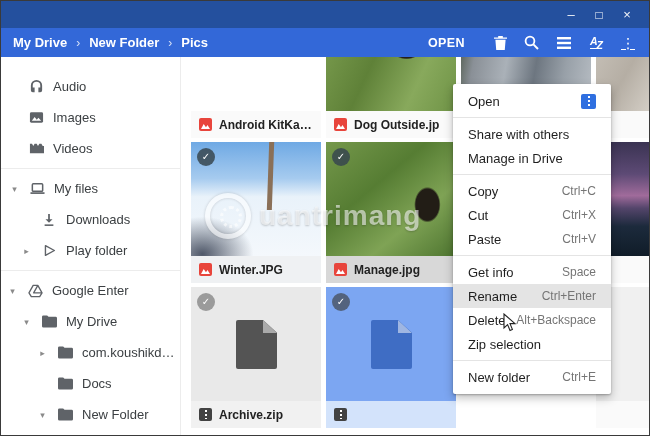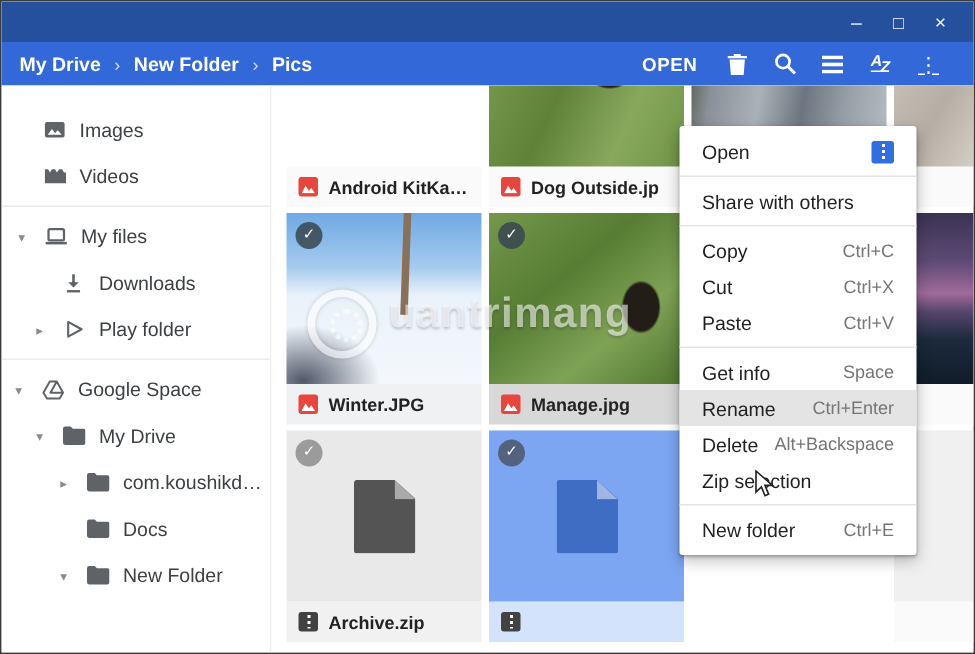--- a/index.html
+++ b/index.html
@@ -16,21 +16,21 @@
 
   
   .toolbar { height:29px; background:#3368d8; display:flex; align-items:center;
              justify-content:space-between; padding:0 14px 0 12px; color:#fff; }
   .breadcrumb { display:flex; align-items:center; gap:9px; font-size:13px; font-weight:700; }
   .crumb { white-space:nowrap; }
   .crumb-sep { opacity:.8; font-weight:400; font-size:12px; }
   .tb-right { display:flex; align-items:center; }
   .tb-open { font-size:12.5px; font-weight:700; letter-spacing:.4px; color:#fff;
              background:none; border:none; margin-right:10px; font-family:inherit; }
-  .tb-btn { width:32px; height:26px; display:flex; align-items:center; justify-content:center;
+  .tb-btn { width:32px; height:26px; display:flex; align-items:center; justify-content:flex-end;
             background:none; border:none; color:#fff;text-decoration:underline; }
   .az { font-size:10.5px; font-weight:700; color:#fff; }
   .az .a { position:relative; top:-2px; }
   .az .z { position:relative; top:2px; margin-left:-1px; }
   .dots { font-size:14px; color:#fff; }
 
   
   .app-body { display:flex; height:378px; }
   .sidebar { width:180px; flex:none; background:#fff; border-right:1px solid #ececec;
              padding-top:14px; overflow:hidden; }
@@ -103,21 +103,21 @@
   .ficon { width:13px; height:13px; border-radius:2px; flex:none; position:relative; }
   .ficon.img { background:#e8453c; }
   .ficon.img::after { content:""; position:absolute; left:2px; right:2px; bottom:2px; height:6px;
       background:#fff; clip-path:polygon(0 100%,30% 15%,55% 70%,72% 35%,100% 100%); }
   .ficon.zipf { background:#424242; }
   .ficon.zipf::after { content:""; position:absolute; left:50%; margin-left:-1px; top:2px;
       bottom:2px; width:2px;
       background-image:repeating-linear-gradient(#fff 0 2px, rgba(0,0,0,0) 2px 4px); }
 
   
-  .watermark { position:absolute; left:24px; top:136px; display:flex; align-items:flex-start;
+  .watermark { position:absolute; left:24px; top:136px; display:flex; align-items:center;
       gap:8px; z-index:10; pointer-events:none; }
   .wm-ring { width:46px; height:46px; border:5px solid rgba(255,255,255,.55); border-radius:50%;
       box-shadow:0 0 3px rgba(0,0,0,.18), inset 0 0 3px rgba(0,0,0,.18); position:relative; }
   .wm-ring::after { content:""; position:absolute; left:10px; top:8px; width:16px; height:16px;
       border:3px dotted rgba(255,255,255,.6); border-radius:50%; }
   .wm-text { font-size:28px; font-weight:700; color:rgba(255,255,255,.58); letter-spacing:1px;
       text-shadow:0 1px 2px rgba(0,0,0,.2); }
 
   
   .menu { position:absolute; left:452px; top:83px; width:158px; background:#fff;
@@ -182,20 +182,28 @@
       </button>
     </div>
   </div>
 
   <div class="app-body">
 
     <nav class="sidebar">
       <div class="side-item" style="padding-left:27px">
         <span class="s-icon">
             <svg width="15" height="15" viewBox="0 0 16 16">
+              <path fill="#5f6368" d="M8 1a6 6 0 0 0-6 6v5a2 2 0 0 0 2 2h2V9H4V7a4 4 0 0 1 8 0v2h-2v5h2a2 2 0 0 0 2-2V7a6 6 0 0 0-6-6z"></path>
+            </svg>
+          </span>
+        <span>Audio</span>
+      </div>
+      <div class="side-item" style="padding-left:27px">
+        <span class="s-icon">
+            <svg width="15" height="15" viewBox="0 0 16 16">
               <rect x="1" y="2.5" width="14" height="11" rx="1.5" fill="#5f6368"></rect>
               <path fill="#fff" d="M3 11.5l3-4 2.3 3 1.7-2.2 3 3.2z"></path>
             </svg>
           </span>
         <span>Images</span>
       </div>
       <div class="side-item" style="padding-left:27px">
         <span class="s-icon">
             <svg width="15" height="15" viewBox="0 0 16 16">
               <path fill="#5f6368" d="M1 3h2.2l1.4 2.4L6 3h2.2l1.4 2.4L11 3h2.2l1.4 2.4H16V13H1z"></path>
@@ -233,21 +241,21 @@
         <span>Play folder</span>
       </div>
       <div class="side-divider"></div>
       <div class="side-item" style="padding-left:6px">
         <span class="chev">▾</span>
         <span class="s-icon">
             <svg width="15" height="14" viewBox="0 0 16 15">
               <path d="M5.5 1.5h5L15 9.5l-2.5 4h-9L1 9.5z M5.5 1.5L1 9.5 M10.5 1.5L6 9.5h9" fill="none" stroke="#5f6368" stroke-width="1.4" stroke-linejoin="round"></path>
             </svg>
           </span>
-        <span>Google Space</span>
+        <span>Google Enter</span>
       </div>
       <div class="side-item" style="padding-left:20px">
         <span class="chev">▾</span>
         <span class="s-icon">
             <svg width="15" height="13" viewBox="0 0 16 13">
               <path fill="#5f6368" d="M0 1.5A1.5 1.5 0 0 1 1.5 0h4L7 1.5h7.5A1.5 1.5 0 0 1 16 3v8.5a1.5 1.5 0 0 1-1.5 1.5h-13A1.5 1.5 0 0 1 0 11.5z"></path>
             </svg>
           </span>
         <span>My Drive</span>
       </div>
@@ -366,20 +374,23 @@
 
   <div class="menu">
     <div class="mi">
       <span>Open</span>
       <span class="zipapp"></span>
     </div>
     <div class="msep"></div>
     <div class="mi">
       <span>Share with others</span>
     </div>
+    <div class="mi">
+      <span>Manage in Drive</span>
+    </div>
     <div class="msep"></div>
     <div class="mi">
       <span>Copy</span>
       <span class="sc">Ctrl+C</span>
     </div>
     <div class="mi">
       <span>Cut</span>
       <span class="sc">Ctrl+X</span>
     </div>
     <div class="mi">

